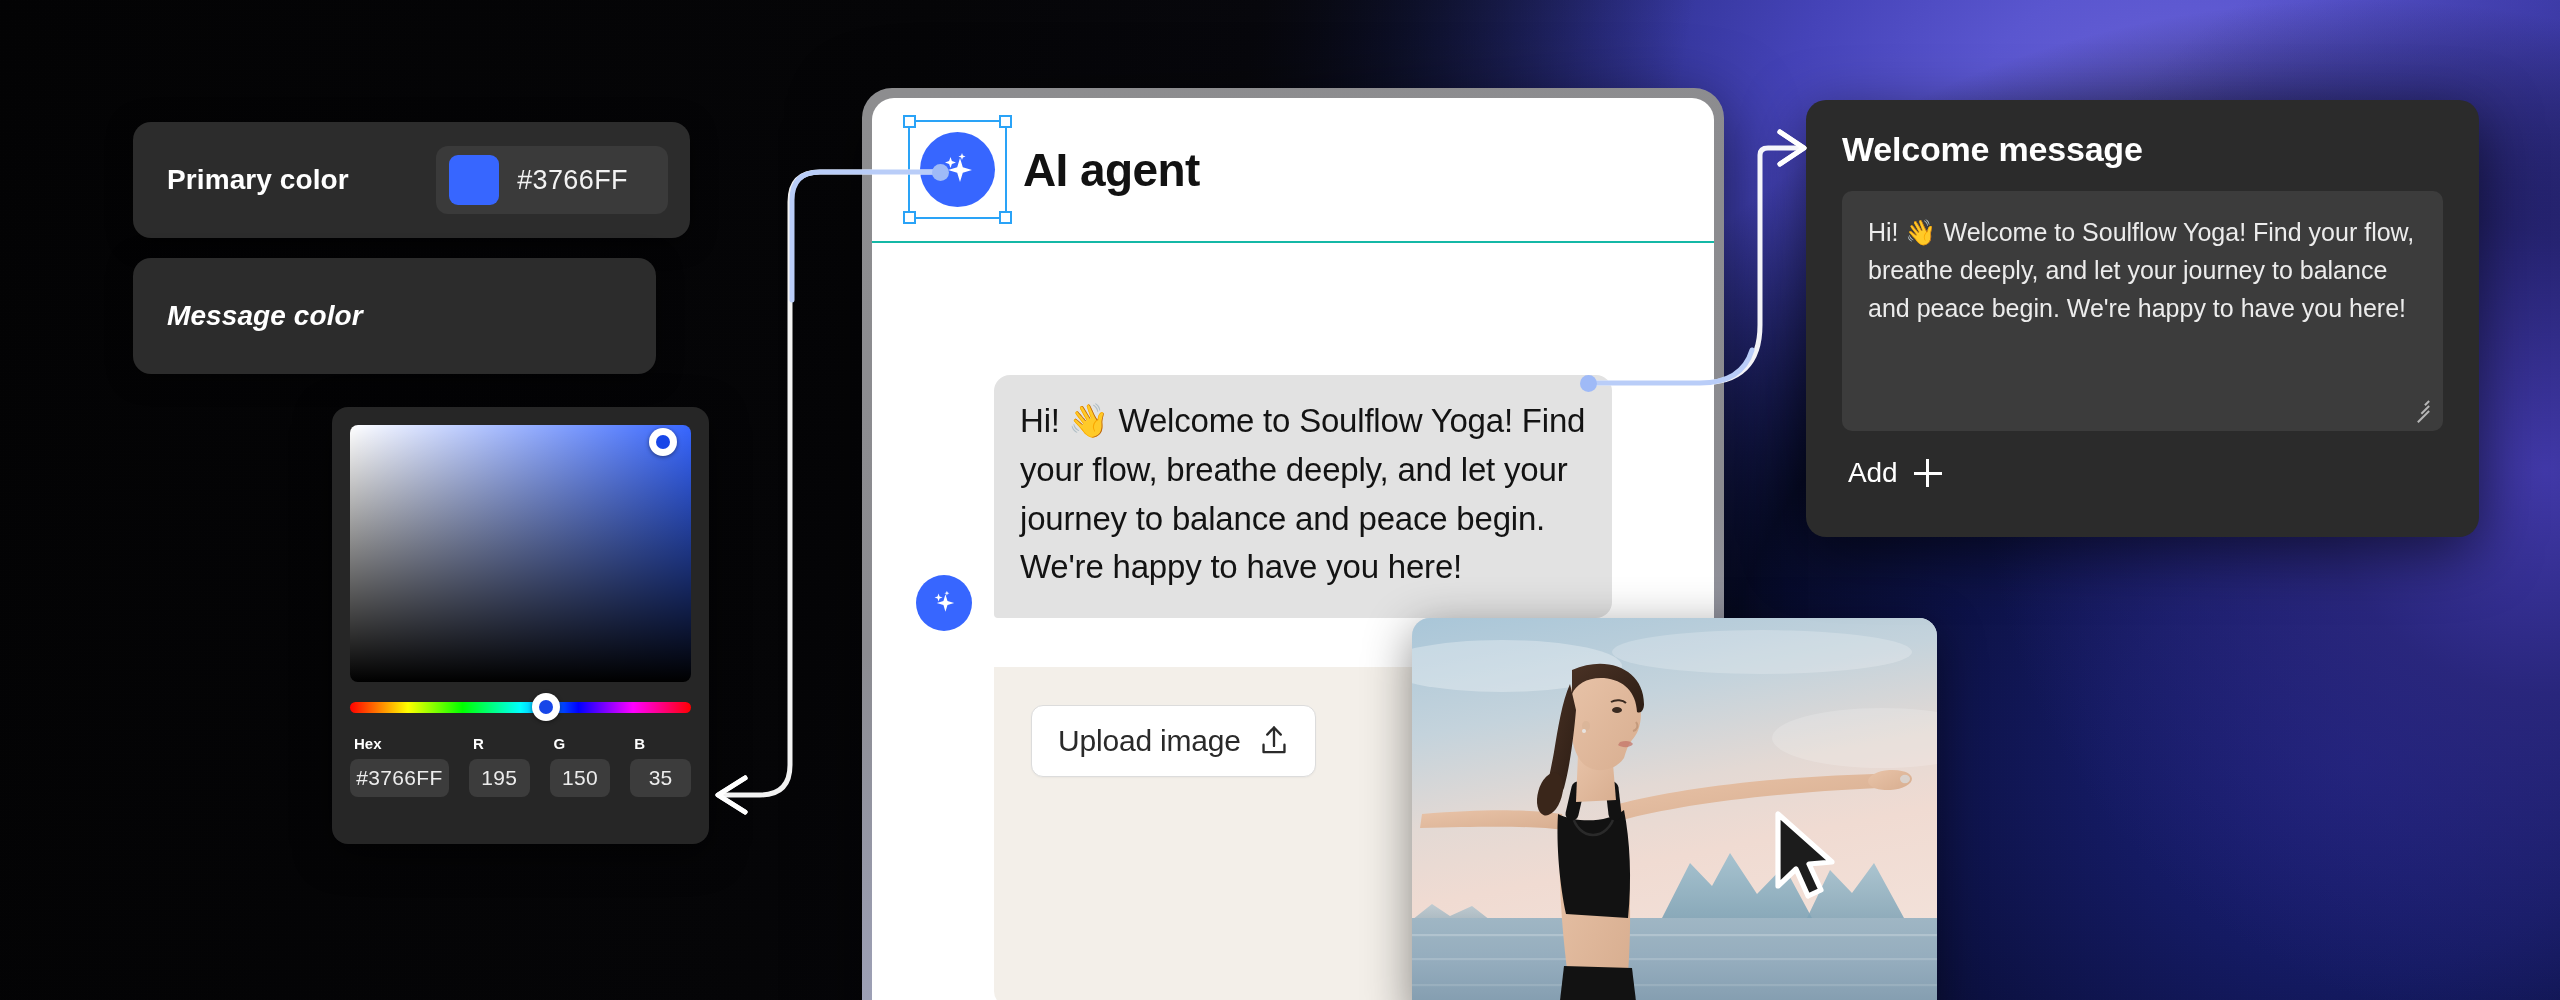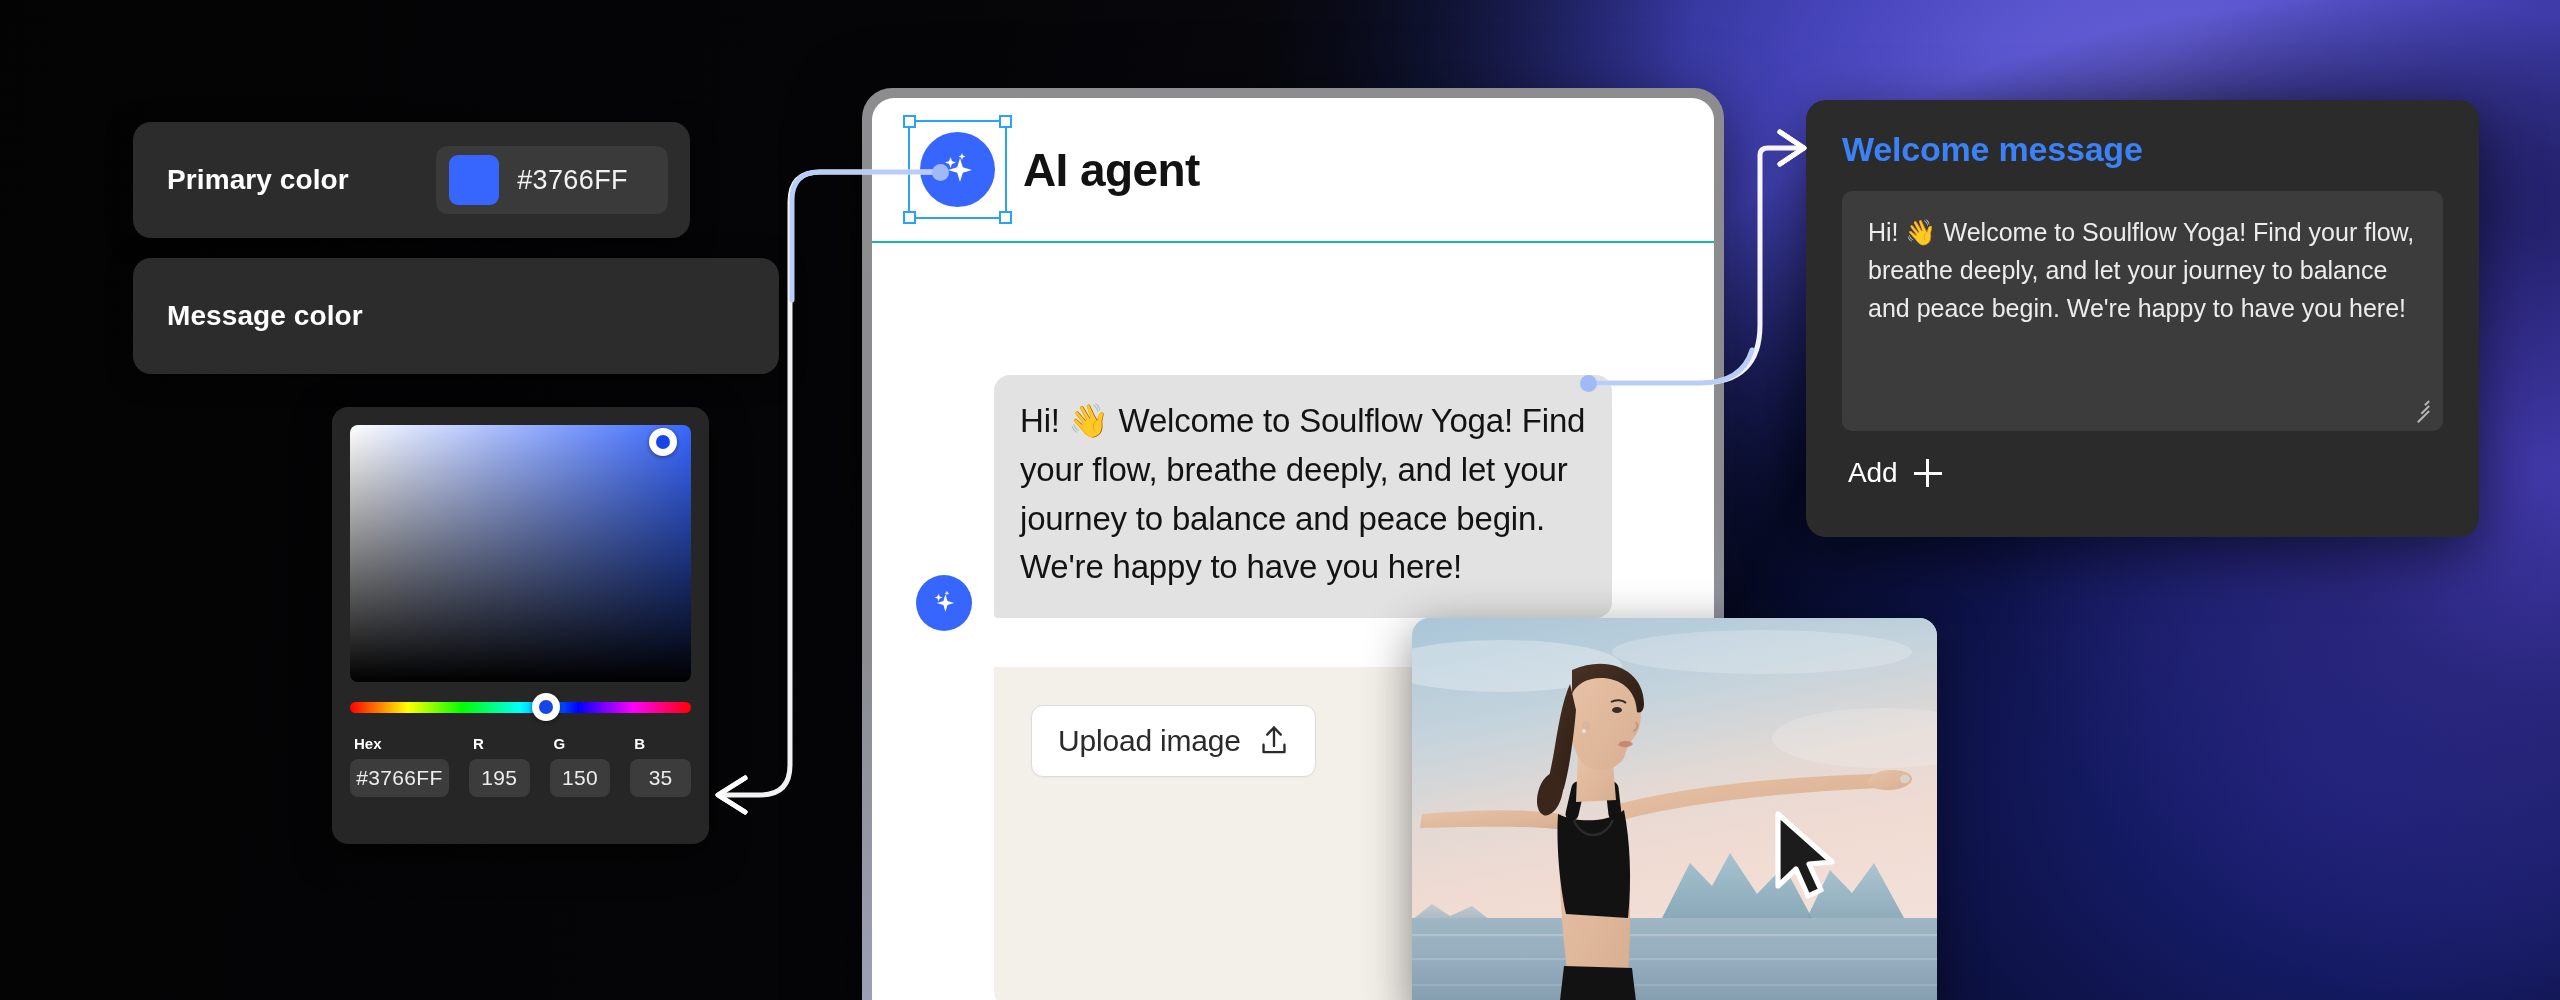--- a/index.html
+++ b/index.html
@@ -63,21 +63,21 @@
   .color-row {
     position: absolute;
     background: #2c2c2c;
     border-radius: 18px;
     display: flex;
     align-items: center;
     padding: 0 22px 0 34px;
     box-shadow: 0 4px 24px rgba(0,0,0,.5);
   }
   #row-primary { left: 133px; top: 122px;  width: 557px; height: 116px; }
-  #row-message { left: 133px; top: 258px;  width: 646px; height: 116px; }
+  #row-message { left: 133px; top: 258px;  width: 523px; height: 116px; font-style: italic; }
 
   .color-row .row-label {
     color: #ffffff;
     font-size: 28px;
     font-weight: 700;
     letter-spacing: .1px;
     white-space: nowrap;
   }
   .swatch-field {
     margin-left: auto;
@@ -367,21 +367,21 @@
     left: 1806px;
     top: 100px;
     width: 673px;
     height: 437px;
     background: #2b2b2b;
     border-radius: 20px;
     padding: 30px 36px 0 36px;
     box-shadow: 0 16px 60px rgba(0,0,0,.55);
   }
   .welcome-title {
-    color: #3b82f6;
+    color: #ffffff;
     font-size: 34px;
     font-weight: 700;
     letter-spacing: -.2px;
     margin-bottom: 22px;
   }
   .welcome-textarea {
     position: relative;
     background: #3c3c3c;
     border-radius: 10px;
     padding: 22px 26px 24px 26px;

